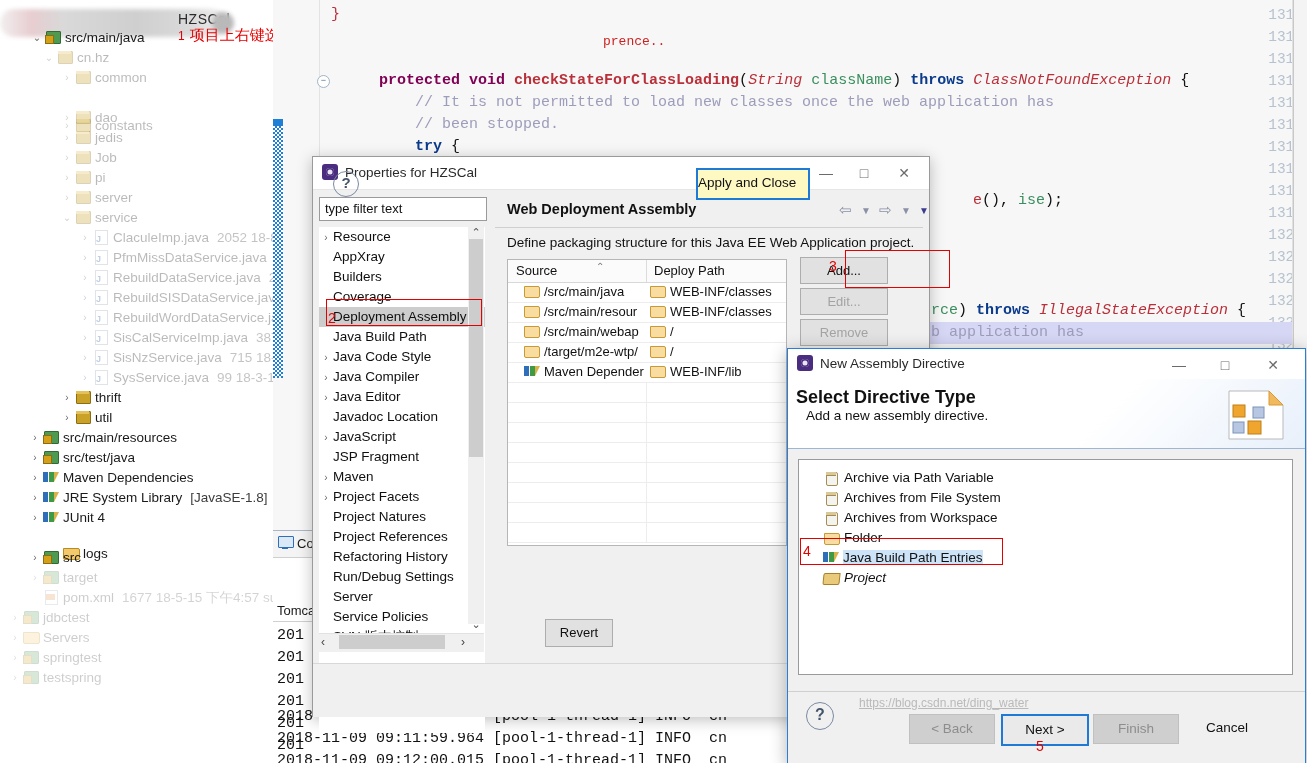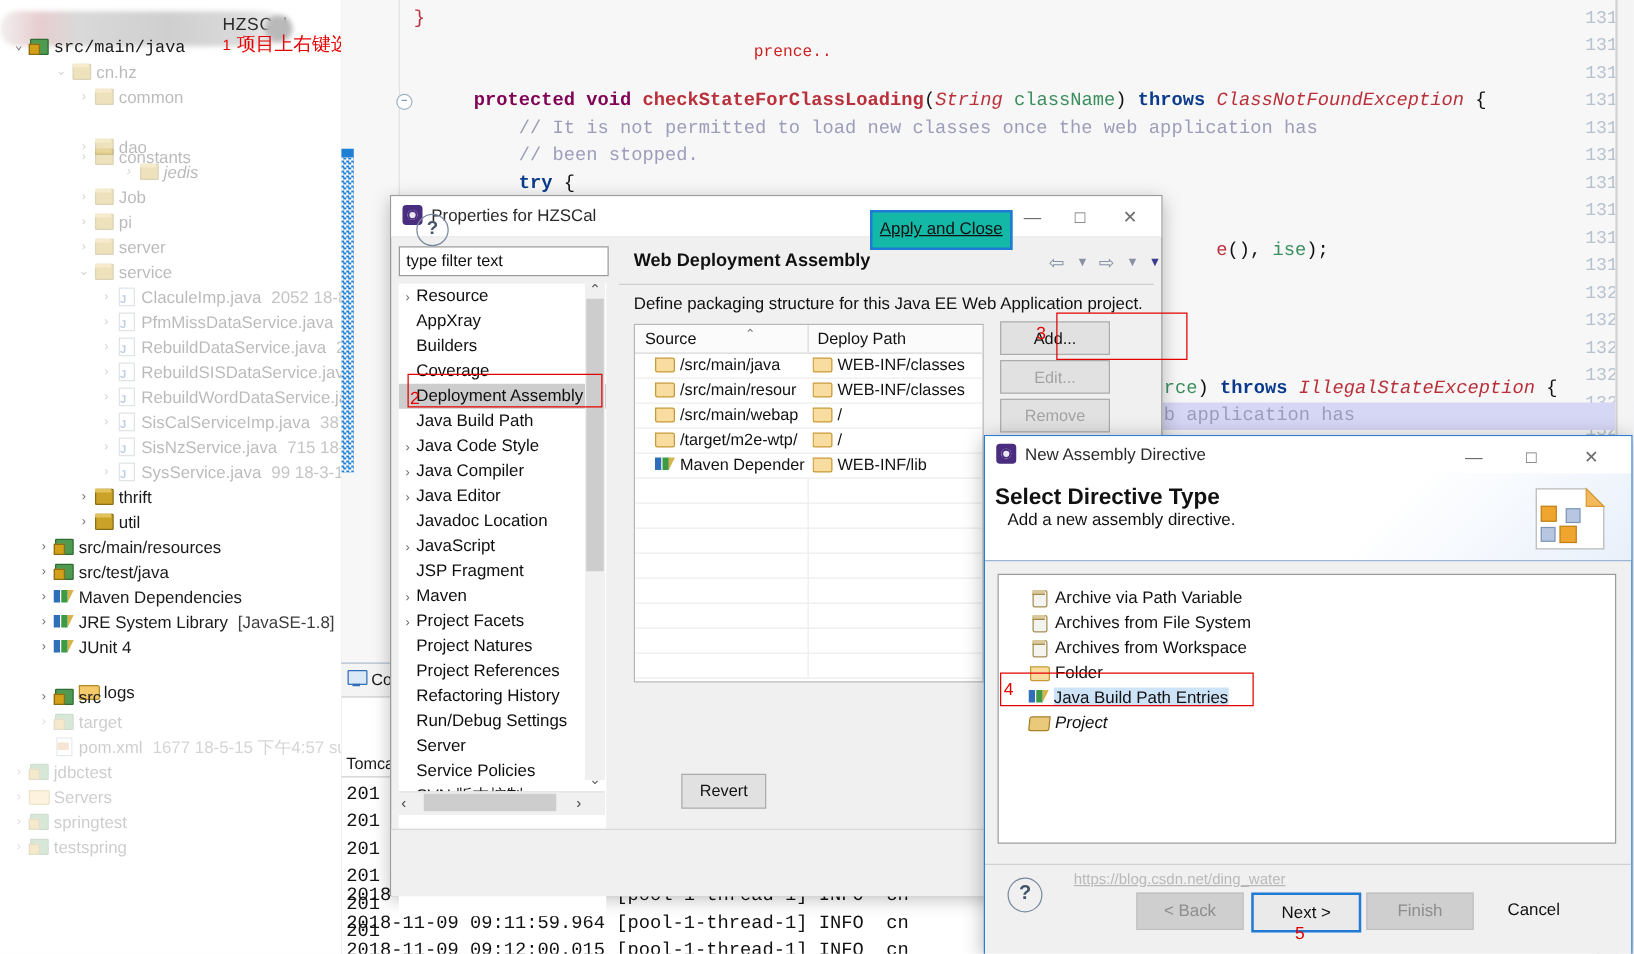--- a/index.html
+++ b/index.html
@@ -119,21 +119,21 @@
   .li::before{content:"";position:absolute;left:0;top:1px;width:5px;height:10px;background:#2f6fba;}
   .li::after{content:"";position:absolute;left:6px;top:1px;width:5px;height:10px;background:#3f9a45;}
   .li i{position:absolute;left:11px;top:1px;width:0;height:0;border-left:5px solid #d8b24a;border-bottom:10px solid transparent;}
   .sidebtn{position:absolute;left:305px;width:86px;height:25px;background:#e1e1e1;border:1px solid #adadad;
            text-align:center;line-height:25px;font-size:13px;color:#111;}
   .sidebtn.dis{color:#a3a3a3;}
   #revbtn{left:232px;top:462px;width:66px;height:26px;background:#e1e1e1;border:1px solid #adadad;text-align:center;line-height:26px;font-size:13px;color:#111;overflow:hidden;}
   #prop-bottom{left:0;top:506px;width:616px;height:53px;background:#f0f0f0;border-top:1px solid #d8d8d8;}
   #helpbtn{left:20px;top:14px;width:24px;height:24px;border:1.5px solid #7a8aa0;border-radius:50%;color:#44546b;
            text-align:center;line-height:22px;font-size:15px;font-weight:bold;}
-  #applybtn{left:383px;top:11px;width:110px;height:28px;background:#14b8a6;border:2px solid #1e7ad4;text-align:center;line-height:26px;font-size:13.5px;color:#111;overflow:hidden;white-space:nowrap;text-decoration:underline;}
+  #applybtn{left:383px;top:11px;width:110px;height:28px;background:#fef9c3;border:2px solid #1e7ad4;text-align:left;line-height:26px;font-size:13.5px;color:#111;overflow:hidden;white-space:nowrap;}
 
   
   .redbox{position:absolute;border:1.5px solid #e30000;}
   .rednum{position:absolute;color:#e30000;font-size:14px;font-weight:normal;}
 
   
   #nad{left:787px;top:348px;width:517px;height:415px;background:#f0f0f0;border:1px solid #2a7fd4;box-shadow:0 3px 16px rgba(0,0,0,.3);}
   #nad-title{left:0;top:0;width:517px;height:30px;background:#fff;}
   #nad-title-text{left:9px;top:6px;font-size:13.5px;color:#2a2a2a;}
   #nad-head{left:0;top:30px;width:517px;height:69px;background:linear-gradient(135deg,#ffffff 60%,#e8f0fb 100%);border-bottom:1px solid #9db6d4;}
@@ -163,26 +163,26 @@
 
 <div id="explorer" class="abs">
   <div id="explorer-inner">
     <div id="blurbar" class="abs"></div>
     <div id="blurtext" class="abs">HZSCal</div>
     <div id="blurdot" class="abs"></div>
     <div id="ann1" class="abs">
       <span class="num">1</span><span>项目上右键选择</span>
     </div>
     <div id="tree-rows">
-        <div class="tree-row" style="top: 28px; padding-left: 8px; font-family: Liberation Mono, monospace;"><span class="tw">⌄</span><span class="ic ic-srcpkg"></span><span>src/main/java</span></div>
+        <div class="tree-row" style="top: 28px; padding-left: 30px;"><span class="tw">⌄</span><span class="ic ic-srcpkg"></span><span>src/main/java</span></div>
         <div class="tree-row dim" style="top: 48px; padding-left: 42px;"><span class="tw">⌄</span><span class="ic ic-pkg"></span><span>cn.hz</span></div>
         <div class="tree-row dim" style="top: 68px; padding-left: 60px;"><span class="tw">›</span><span class="ic ic-pkg"></span><span>common</span></div>
         <div class="tree-row dim" style="top: 88px; padding-left: 60px; margin-top: 28px;"><span class="tw">›</span><span class="ic ic-pkg"></span><span>constants</span></div>
         <div class="tree-row dim" style="top: 108px; padding-left: 60px;"><span class="tw">›</span><span class="ic ic-pkg"></span><span>dao</span></div>
-        <div class="tree-row dim" style="top: 128px; padding-left: 96px; font-style: italic;"><span class="tw">›</span><span class="ic ic-pkg"></span><span>jedis</span></div>
+        <div class="tree-row dim" style="top: 128px; padding-left: 60px;"><span class="tw">›</span><span class="ic ic-pkg"></span><span>jedis</span></div>
         <div class="tree-row dim" style="top: 148px; padding-left: 60px;"><span class="tw">›</span><span class="ic ic-pkg"></span><span>Job</span></div>
         <div class="tree-row dim" style="top: 168px; padding-left: 60px;"><span class="tw">›</span><span class="ic ic-pkg"></span><span>pi</span></div>
         <div class="tree-row dim" style="top: 188px; padding-left: 60px;"><span class="tw">›</span><span class="ic ic-pkg"></span><span>server</span></div>
         <div class="tree-row dim" style="top: 208px; padding-left: 60px;"><span class="tw">⌄</span><span class="ic ic-pkg"></span><span>service</span></div>
         <div class="tree-row dim" style="top: 228px; padding-left: 78px;"><span class="tw">›</span><span class="ic ic-java"></span><span>ClaculeImp.java</span><span class="meta" style="margin-left:8px;">2052  18-8-</span></div>
         <div class="tree-row dim" style="top: 248px; padding-left: 78px;"><span class="tw">›</span><span class="ic ic-java"></span><span>PfmMissDataService.java</span></div>
         <div class="tree-row dim" style="top: 268px; padding-left: 78px;"><span class="tw">›</span><span class="ic ic-java"></span><span>RebuildDataService.java</span><span class="meta" style="margin-left:8px;">205</span></div>
         <div class="tree-row dim" style="top: 288px; padding-left: 78px;"><span class="tw">›</span><span class="ic ic-java"></span><span>RebuildSISDataService.java</span></div>
         <div class="tree-row dim" style="top: 308px; padding-left: 78px;"><span class="tw">›</span><span class="ic ic-java"></span><span>RebuildWordDataService.java</span></div>
         <div class="tree-row dim" style="top: 328px; padding-left: 78px;"><span class="tw">›</span><span class="ic ic-java"></span><span>SisCalServiceImp.java</span><span class="meta" style="margin-left:8px;">387  18-2</span></div>

